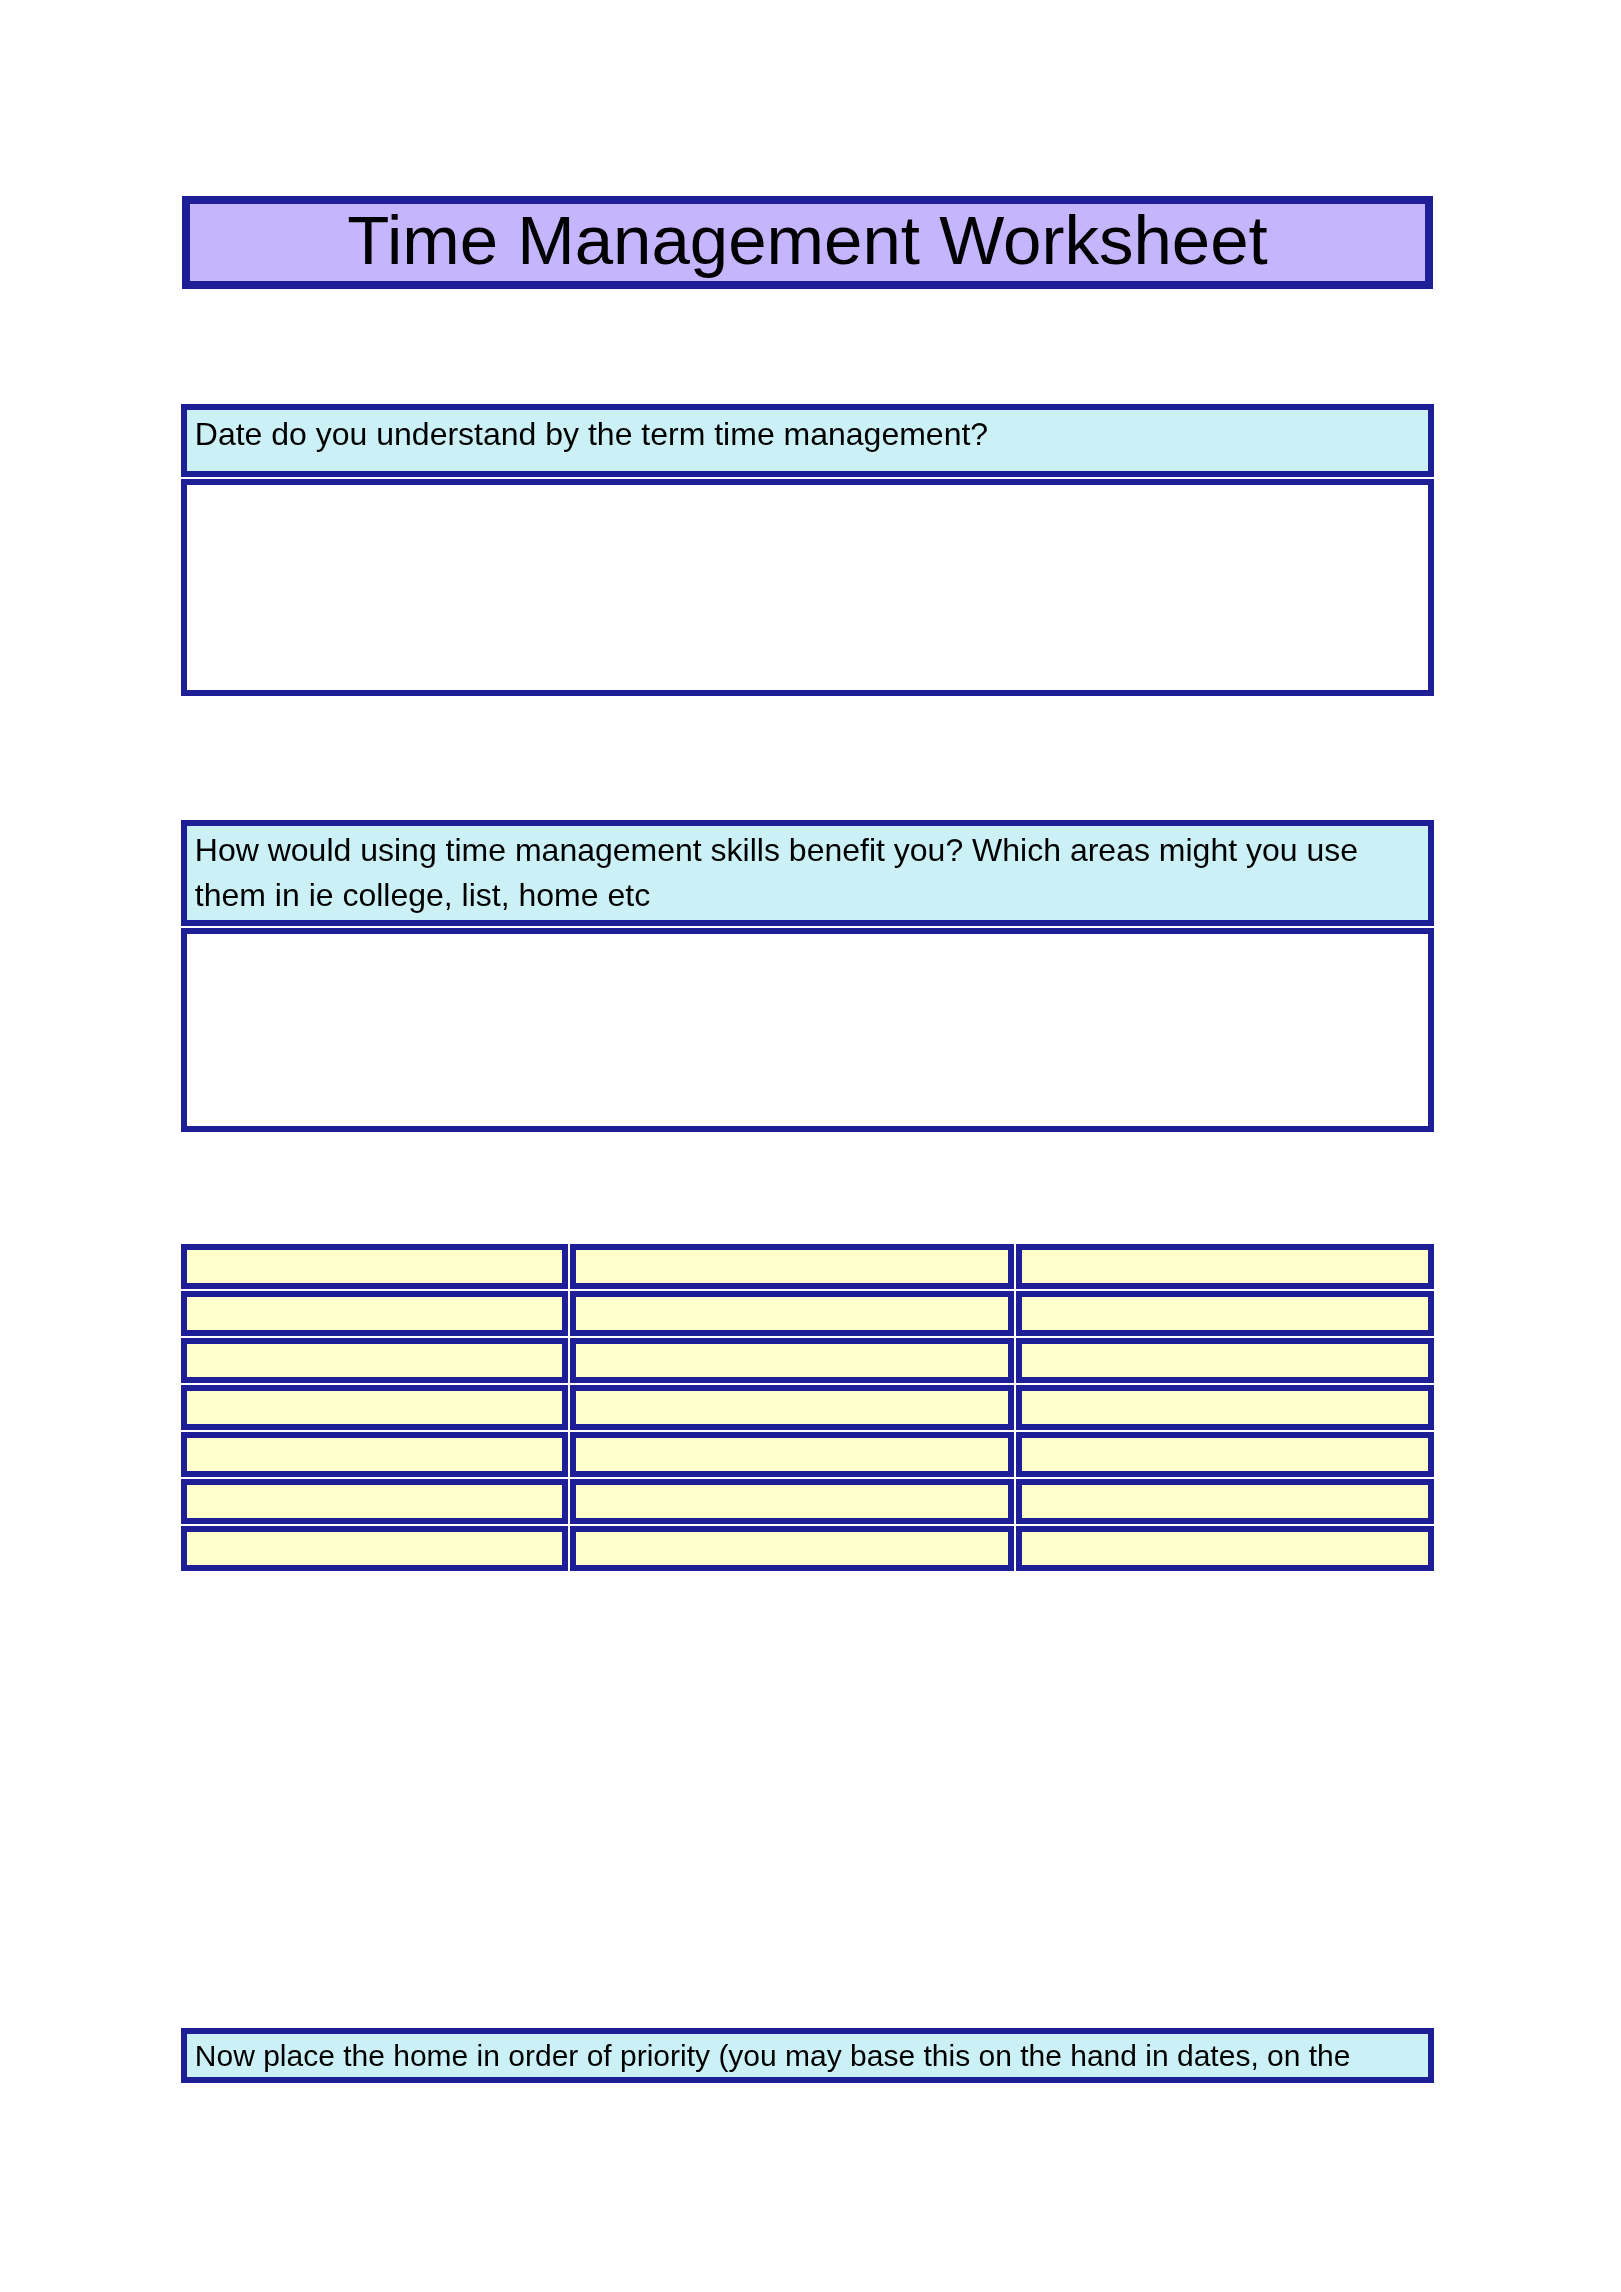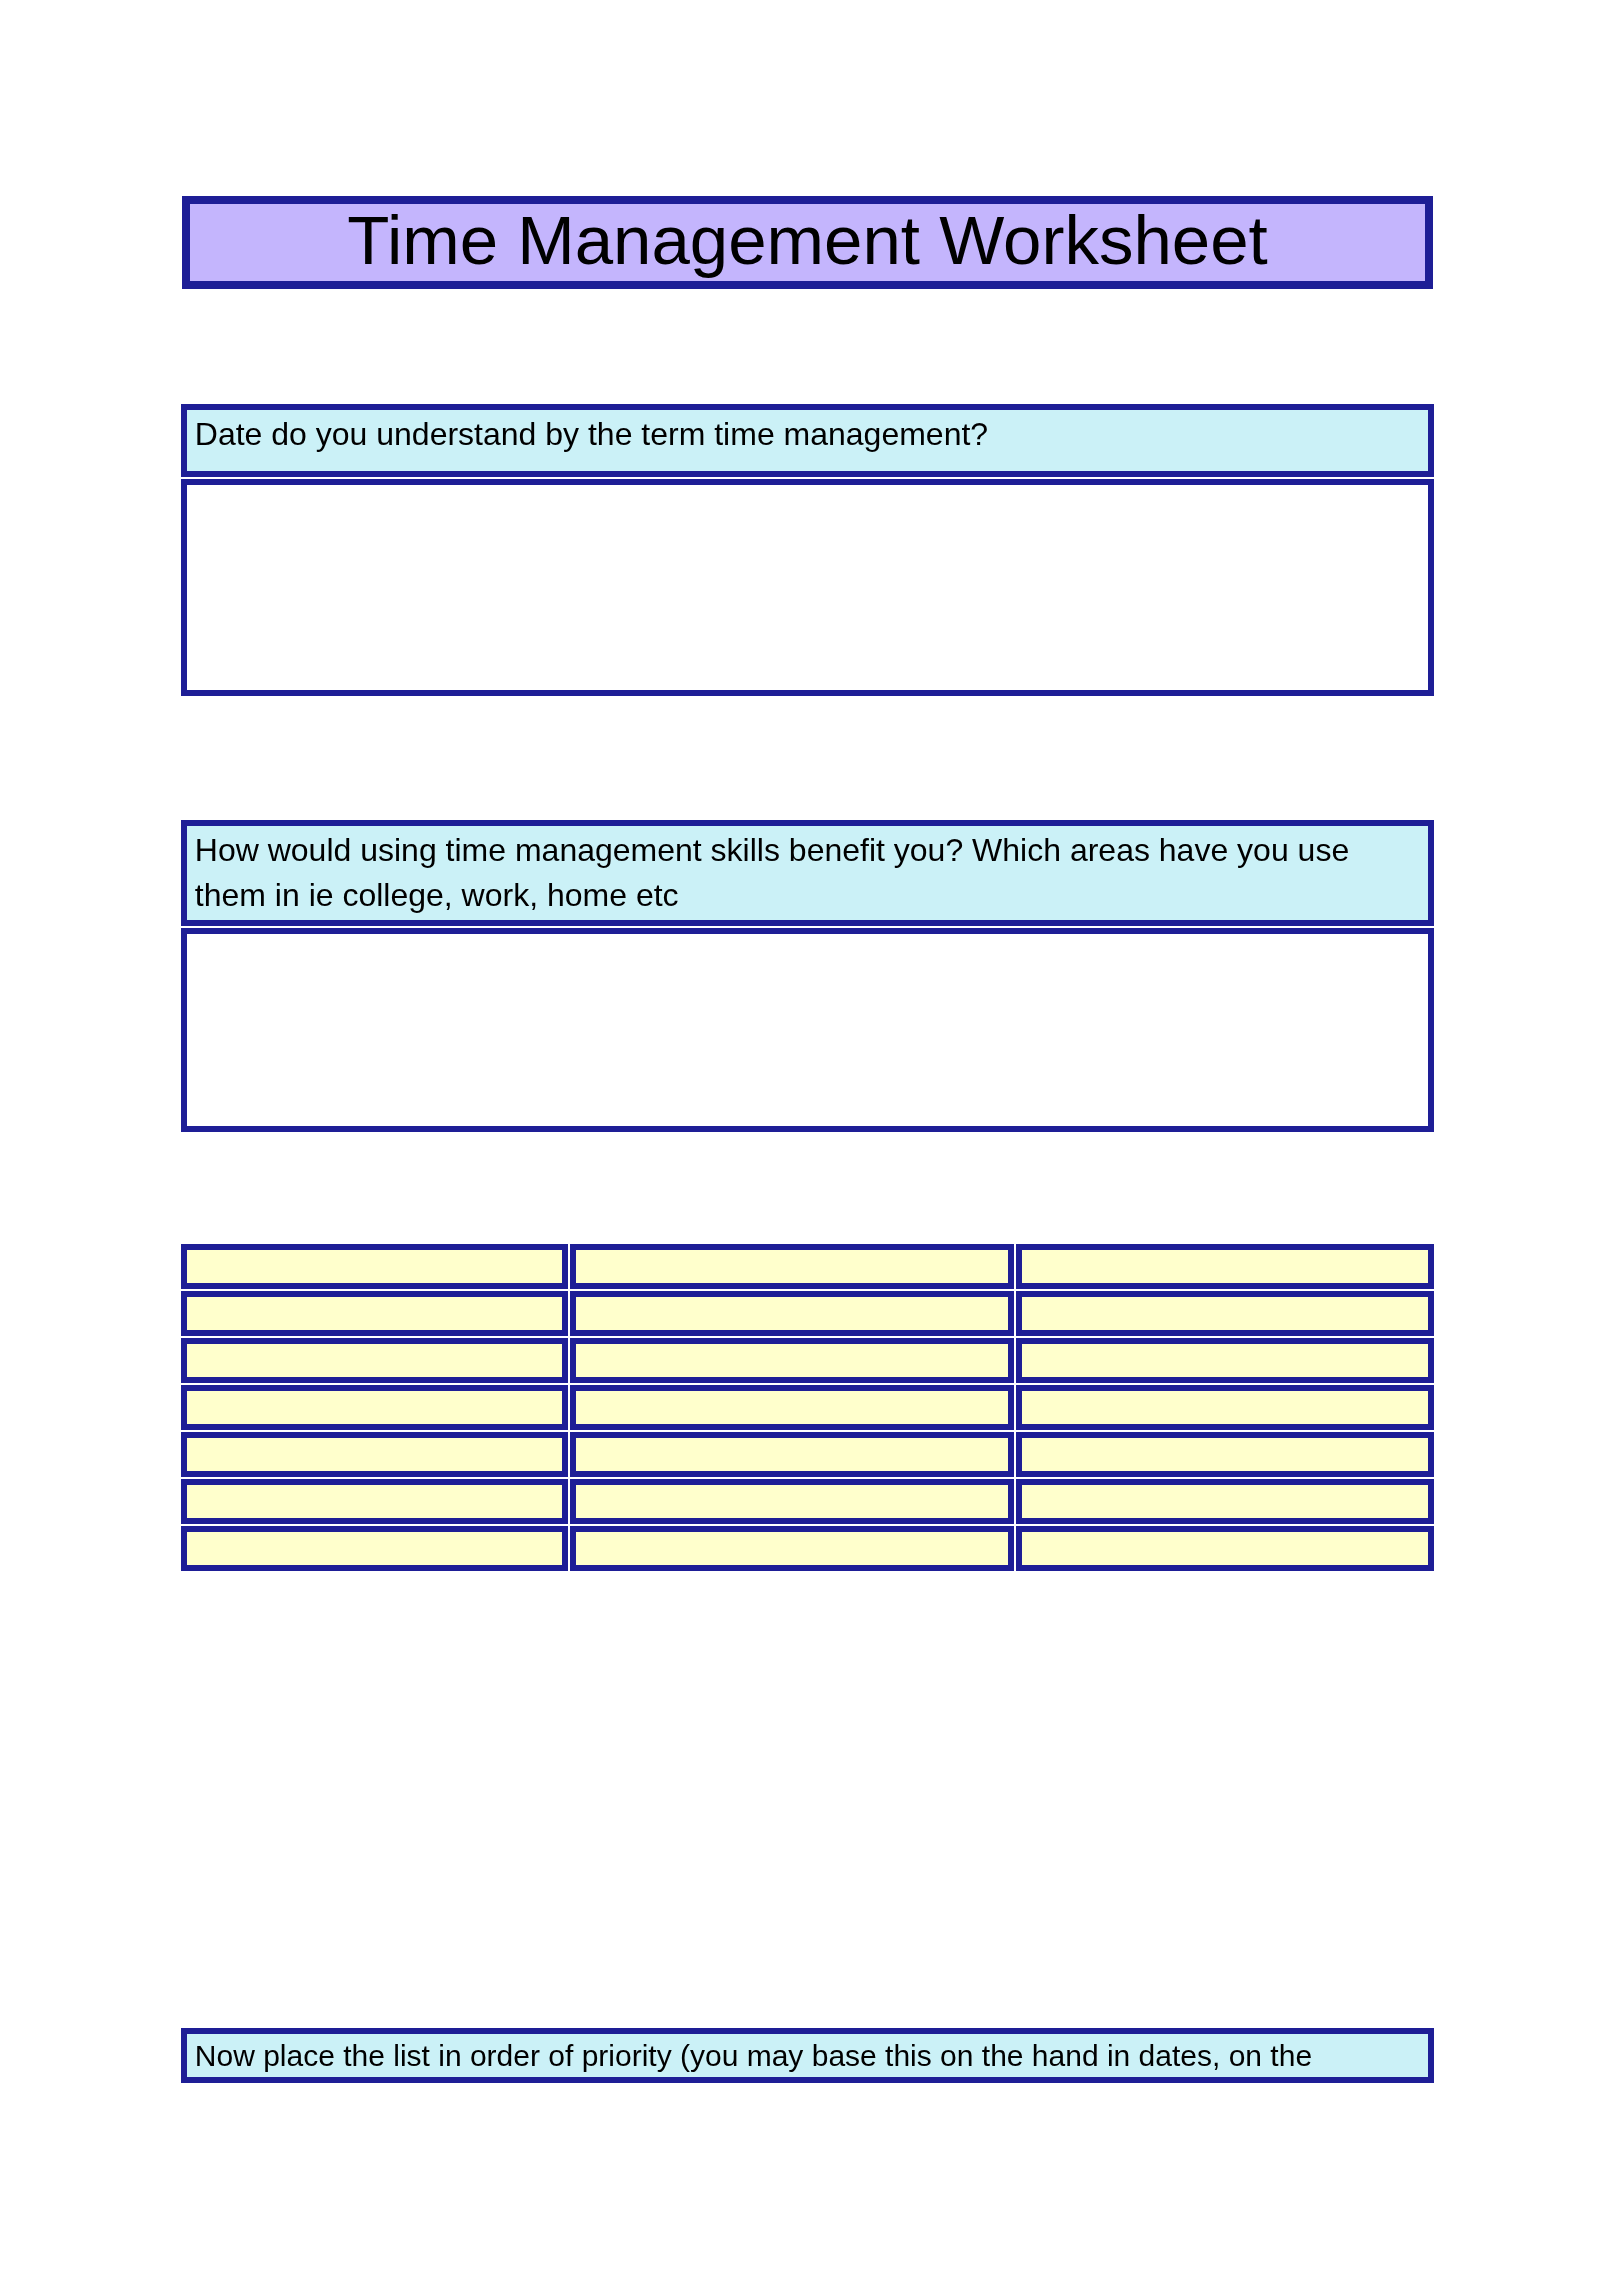--- a/index.html
+++ b/index.html
@@ -76,21 +76,21 @@
   </tr>
 </tbody>
   </table>
 
 <table class="wtable" style="left:179px; top:818px; width:1257px;">
   <colgroup>
       <col style="width:1245px;">
     </colgroup>
   <tbody>
       <tr>
-    <td class="hdr" style="height:84px;">How would using time management skills benefit you? Which areas have you use them in ie college, work, home etc</td>
+    <td class="hdr" style="height:84px;">How would using time management skills benefit you? Which areas might you use them in ie college, list, home etc</td>
   </tr>
   <tr>
     <td class="ans" style="height:188px;"></td>
   </tr>
 </tbody>
   </table>
 
 <table class="wtable" style="left:179px; top:1242px; width:1257px;">
   <colgroup>
     <col style="width:386px;">
@@ -137,17 +137,17 @@
       </tr>
     </tbody>
 </table>
 
 <table class="wtable" style="left:179px; top:2026px; width:1257px;">
   <colgroup>
       <col style="width:1245px;">
     </colgroup>
   <tbody>
       <tr>
-    <td class="hdr priority-cell" style="height:39px;">Now place the list in order of priority (you may base this on the hand in dates, on the</td>
+    <td class="hdr priority-cell" style="height:39px;">Now place the home in order of priority (you may base this on the hand in dates, on the</td>
   </tr>
 </tbody>
   </table>
 
 
 </body></html>

